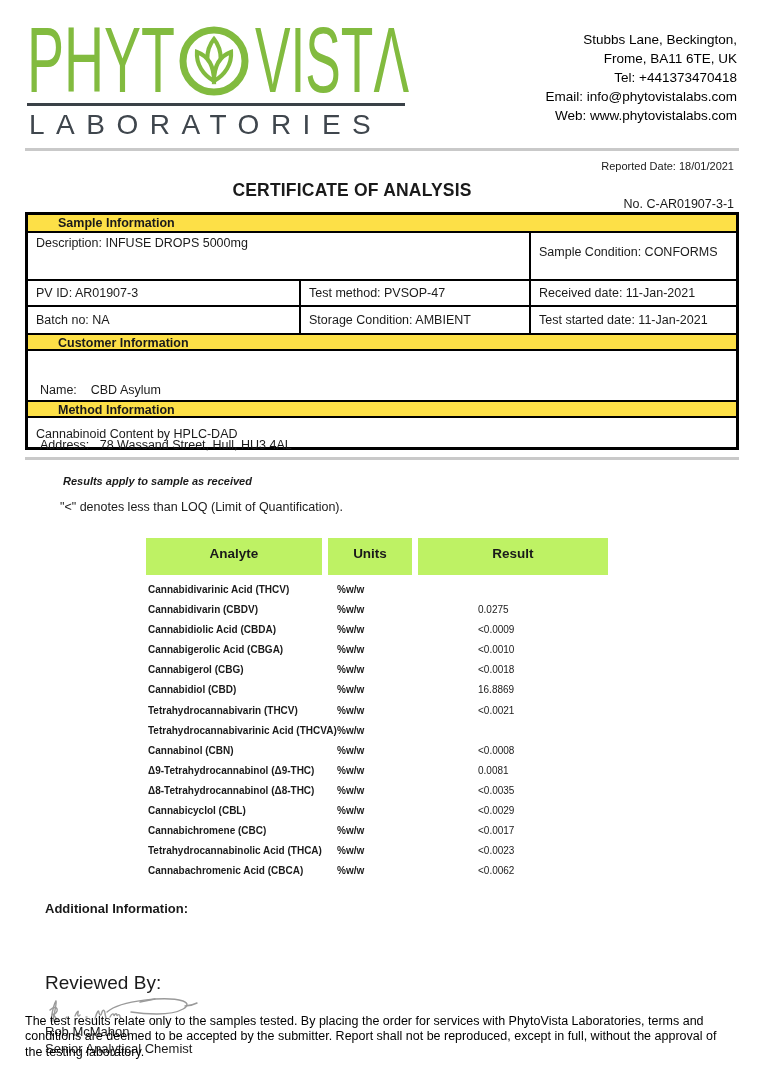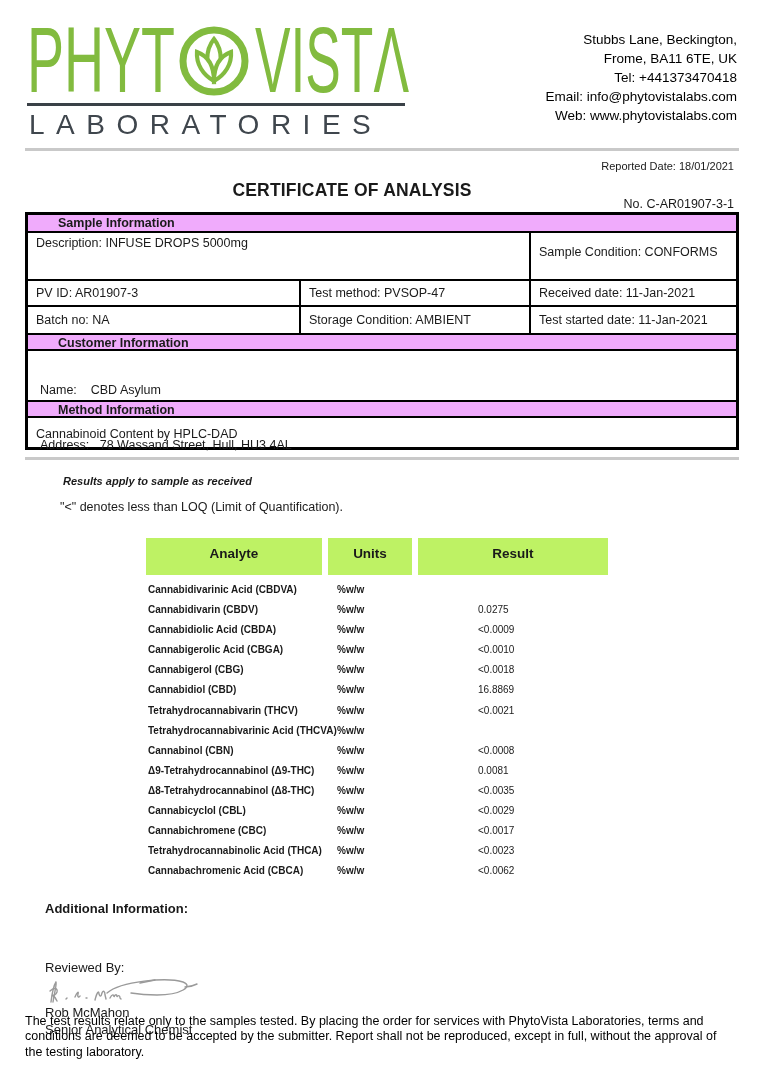--- a/index.html
+++ b/index.html
@@ -24,21 +24,21 @@
   .reported { text-align:right; font-size:11px; padding:9px 30px 0 0; }
   .title-row { position:relative; height:34px; margin-top:2px; }
   .coa-title {
     position:absolute; left:0; width:100%; text-align:center; top:6px;
     transform:translateX(-30px); font-size:17.5px; font-weight:bold; letter-spacing:0.2px;
   }
   .coa-no { position:absolute; right:30px; top:23px; font-size:12.5px; }
   
   .info-table { margin:4px 25px 0 25px; border:3px solid #000; }
   .bar {
-    background:#f0abfc; border-bottom:2px solid #000; height:18px;
+    background:#fde047; border-bottom:2px solid #000; height:18px;
     font-size:12.5px; font-weight:bold; padding:1px 0 0 30px;
   }
   .irow { display:grid; }
   .irow-desc { grid-template-columns:503px 1fr; height:48px; border-bottom:2px solid #000; }
   .irow-3 { grid-template-columns:273px 230px 1fr; height:26px; }
   .irow-3.with-border { border-bottom:2px solid #000; }
   .icell { font-size:12.5px; padding:3px 8px; border-right:2px solid #000; overflow:hidden; }
   .icell:last-child { border-right:none; }
   .icell.vcenter { display:flex; align-items:center; padding-top:0; padding-bottom:0; }
   .icell.condition { padding-top:12px; }
@@ -57,21 +57,21 @@
     display:flex; align-items:center; justify-content:center; padding-bottom:6px;
   }
   .arows { margin-top:5px; }
   .arow { display:grid; grid-template-columns:176px 84px 190px; column-gap:6px; height:20.1px; }
   .acell { font-size:10px; line-height:19px; white-space:nowrap; }
   .acell.name { font-weight:bold; padding-left:2px; }
   .acell.units { font-weight:bold; padding-left:9px; }
   .acell.result { padding-left:60px; }
   
   .addinfo { margin:20px 0 0 45px; font-size:13px; font-weight:bold; }
-  .reviewed { margin:44px 0 0 45px; font-size:13px; }
+  .reviewed { margin:56px 0 0 45px; font-size:19px; }
   .sig { margin:0 0 0 45px; display:block; }
   .sig-name { margin:-2px 0 0 45px; font-size:13px; }
   .sig-title { margin:2px 0 0 45px; font-size:13px; }
   .footer {
     position:absolute; left:25px; top:1014px; width:712px;
     font-size:12.5px; line-height:1.22; color:#000;
   }
 </style>
 </head>
 <body>
@@ -142,21 +142,21 @@
 
   <div class="atable">
     <div class="ahead">
       <div class="ahead-cell">Analyte</div>
       <div class="ahead-cell">Units</div>
       <div class="ahead-cell">Result</div>
     </div>
     <div class="arows">
 
         <div class="arow">
-          <div class="acell name">Cannabidivarinic Acid (CBDVA)</div>
+          <div class="acell name">Cannabidivarinic Acid (THCV)</div>
           <div class="acell units">%w/w</div>
         </div>
 
         <div class="arow">
           <div class="acell name">Cannabidivarin (CBDV)</div>
           <div class="acell units">%w/w</div>
           <div class="acell result">0.0275</div>
         </div>
 
         <div class="arow">

